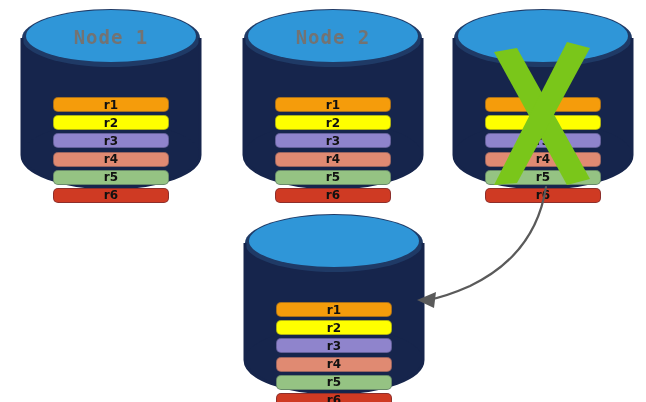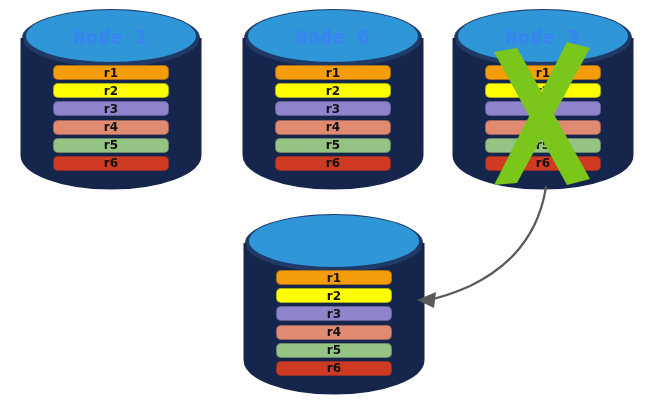--- a/index.html
+++ b/index.html
@@ -28,30 +28,31 @@
     position: absolute;
     left: 0;
     top: 0;
     overflow: visible;
   }
   .node-title {
     position: absolute;
     left: 0;
     width: 100%;
     text-align: center;
-    color: #3b82f6;
+    color: #737373;
     font-family: "DejaVu Sans Mono", monospace;
     font-weight: bold;
     font-size: 19px;
     letter-spacing: 1px;
     white-space: nowrap;
     pointer-events: none;
   }
   .stripes {
     position: absolute;
+    margin-top: 32px;
   }
   .stripe {
     position: relative;
     border-radius: 5px;
     border: 1px solid rgba(20,30,60,0.35);
     box-sizing: border-box;
     display: flex;
     align-items: center;
     justify-content: center;
     color: #111111;
@@ -106,21 +107,21 @@
   </div>
 
   <div class="node" id="node-2-el" style="left:242px; top:5px; width:182px; height:185px;">
     <svg class="node-svg" width="182" height="185" viewBox="0 0 182 185">
       <path d="M2,33 L2,150 A89,33 0 0 0 180,150 L180,33 Z" fill="#16254c"></path>
       <ellipse cx="91" cy="150" rx="89" ry="33" fill="#16254c"></ellipse>
       <ellipse cx="91" cy="33" rx="89" ry="29" fill="#1f3a66"></ellipse>
       <ellipse cx="91" cy="31" rx="85" ry="26" fill="#2f96d8"></ellipse>
       <path d="M2,33 L2,150 A89,33 0 0 0 180,150 L180,33" fill="none" stroke="#16254c" stroke-width="3"></path>
     </svg>
-    <div class="node-title" style="top:21px;">Node  6</div>
+    <div class="node-title" style="top:21px;">Node  2</div>
     <div class="stripes" style="left:33px; top:60px; width:116px;">
         <div class="stripe" style="background: rgb(245, 156, 11); height: 15px; margin-bottom: 3.2px;">
           <span style="color: rgb(17, 17, 17);">r1</span>
         </div>
         <div class="stripe" style="background: rgb(255, 255, 0); height: 15px; margin-bottom: 3.2px;">
           <span style="color: rgb(17, 17, 17);">r2</span>
         </div>
         <div class="stripe" style="background: rgb(143, 132, 204); height: 15px; margin-bottom: 3.2px;">
           <span style="color: rgb(17, 17, 17);">r3</span>
         </div>
@@ -137,21 +138,20 @@
   </div>
 
   <div class="node" id="node-3-el" style="left:452px; top:5px; width:182px; height:185px;">
     <svg class="node-svg" width="182" height="185" viewBox="0 0 182 185">
       <path d="M2,33 L2,150 A89,33 0 0 0 180,150 L180,33 Z" fill="#16254c"></path>
       <ellipse cx="91" cy="150" rx="89" ry="33" fill="#16254c"></ellipse>
       <ellipse cx="91" cy="33" rx="89" ry="29" fill="#1f3a66"></ellipse>
       <ellipse cx="91" cy="31" rx="85" ry="26" fill="#2f96d8"></ellipse>
       <path d="M2,33 L2,150 A89,33 0 0 0 180,150 L180,33" fill="none" stroke="#16254c" stroke-width="3"></path>
     </svg>
-    <div class="node-title" style="top:21px;">Node  3</div>
     <div class="stripes" style="left:33px; top:60px; width:116px;">
         <div class="stripe" style="background: rgb(245, 156, 11); height: 15px; margin-bottom: 3.2px;">
           <span style="color: rgb(17, 17, 17);">r1</span>
         </div>
         <div class="stripe" style="background: rgb(255, 255, 0); height: 15px; margin-bottom: 3.2px;">
           <span style="color: rgb(17, 17, 17);">r2</span>
         </div>
         <div class="stripe" style="background: rgb(143, 132, 204); height: 15px; margin-bottom: 3.2px;">
           <span style="color: rgb(17, 17, 17);">r3</span>
         </div>

